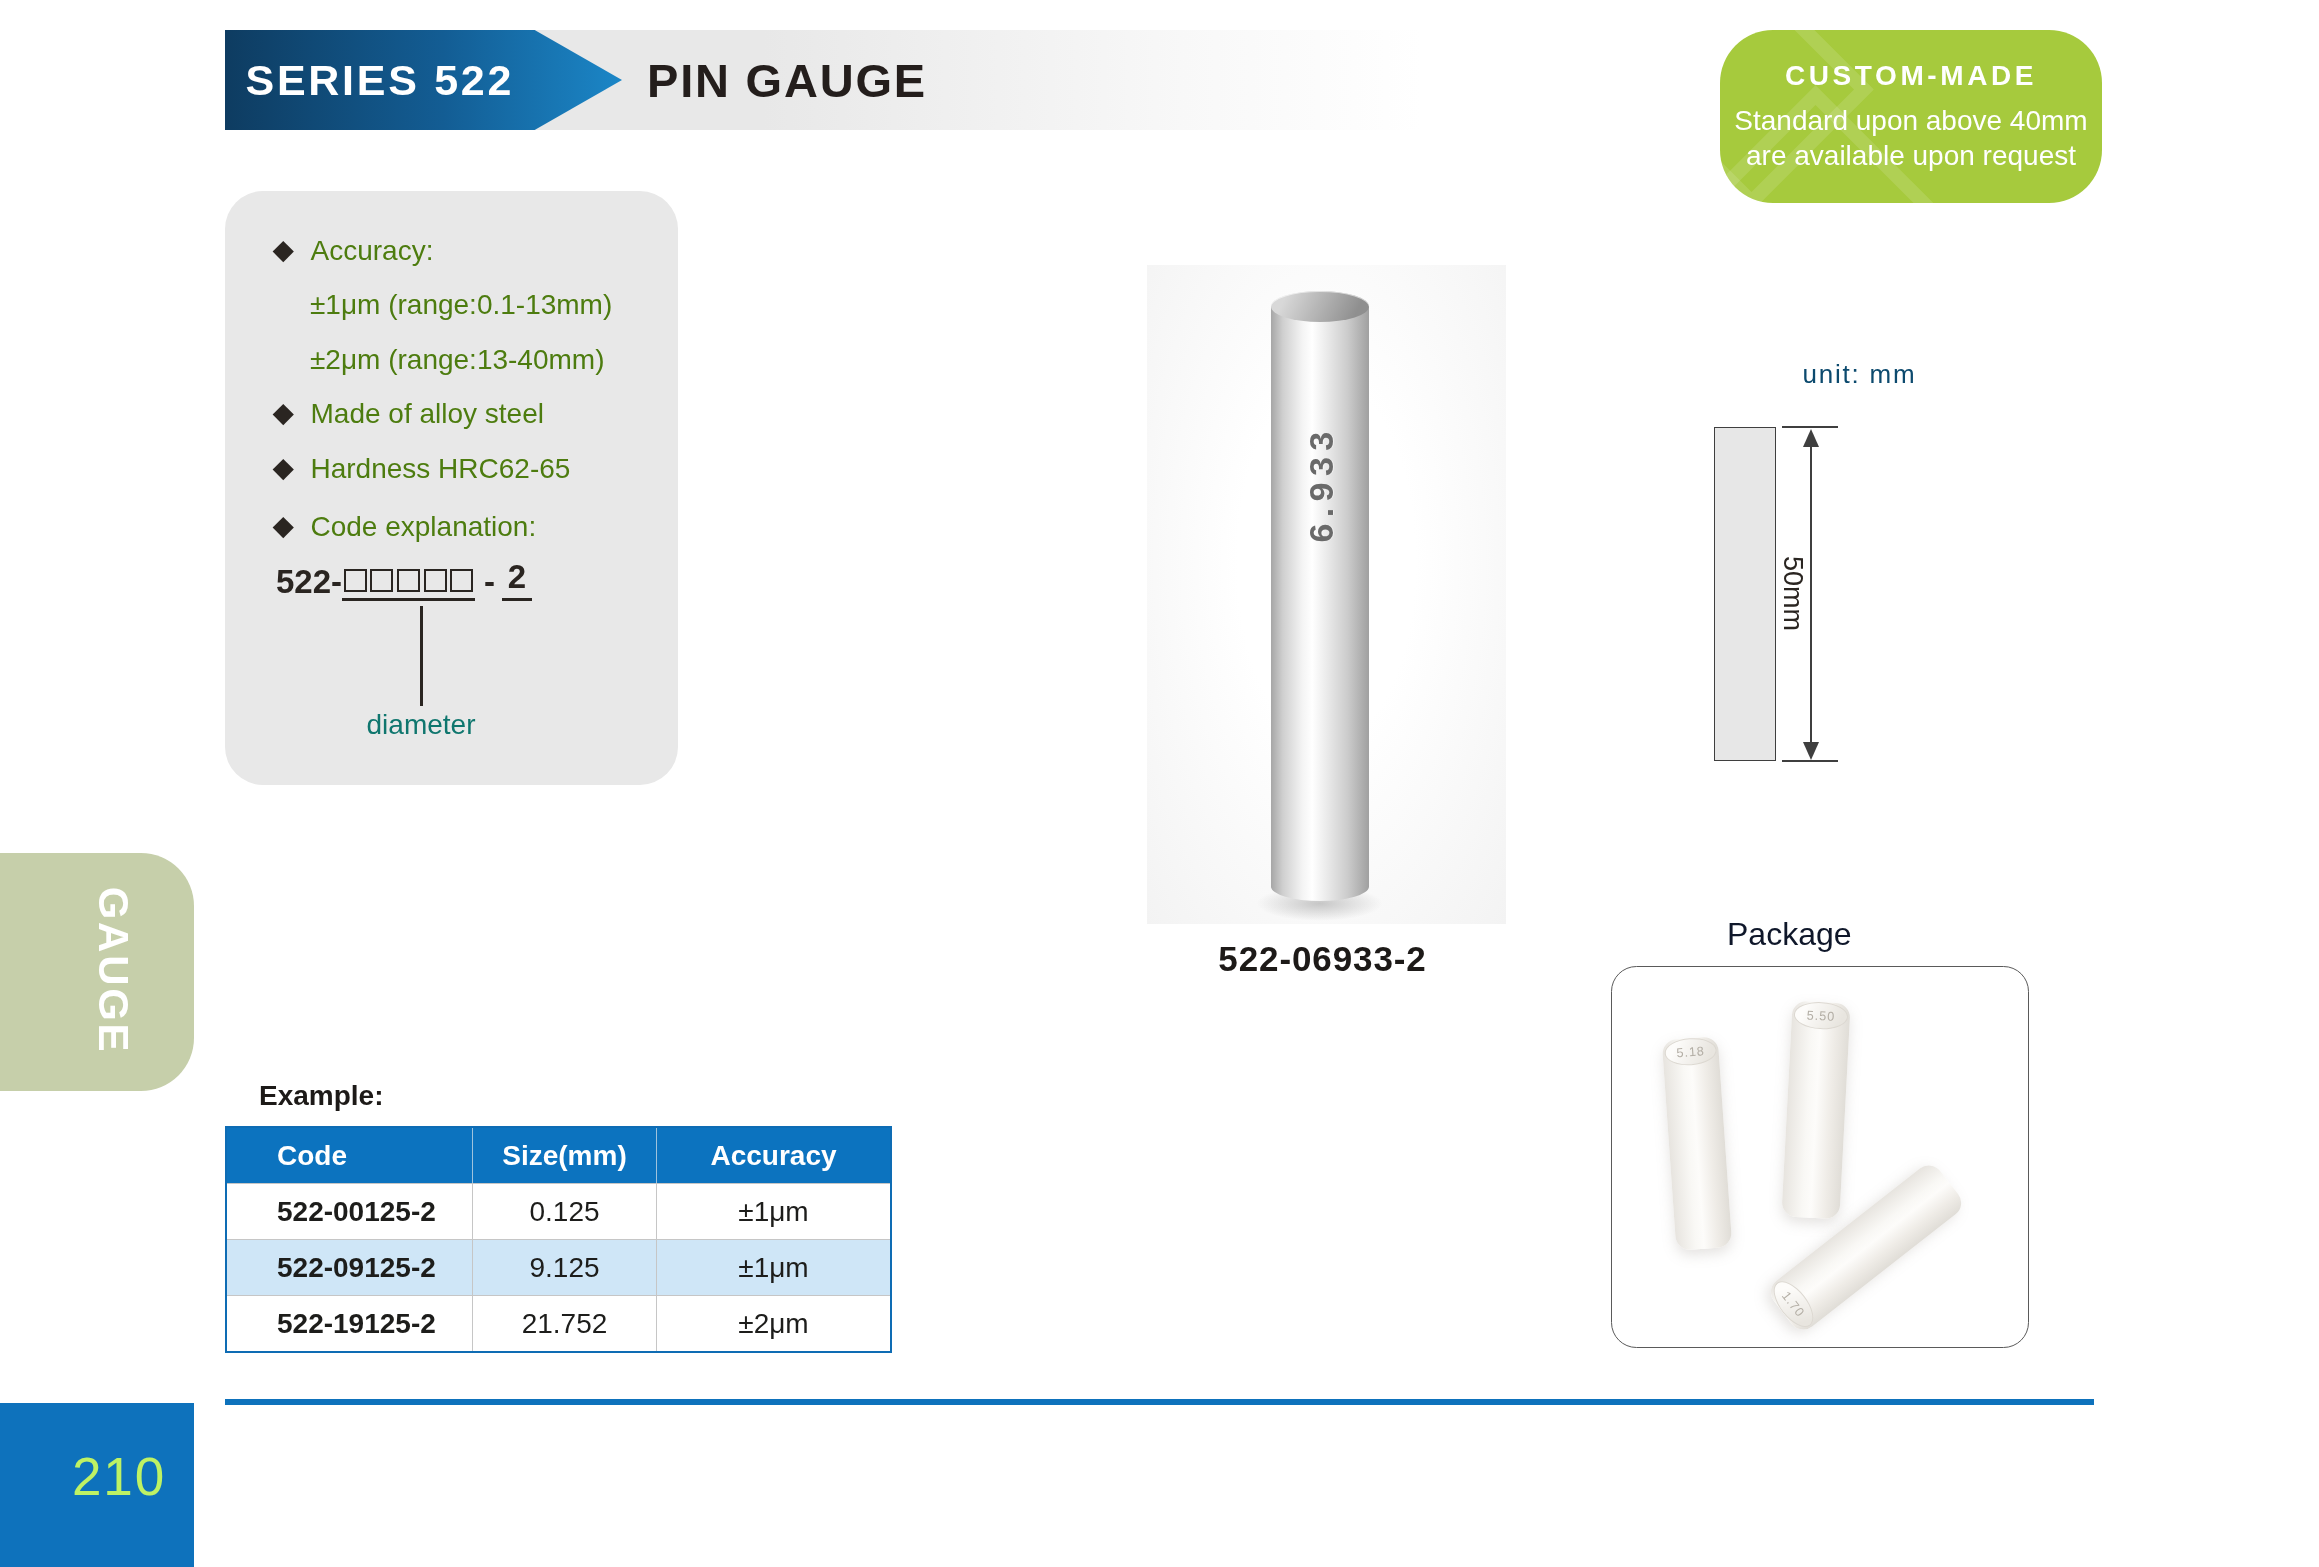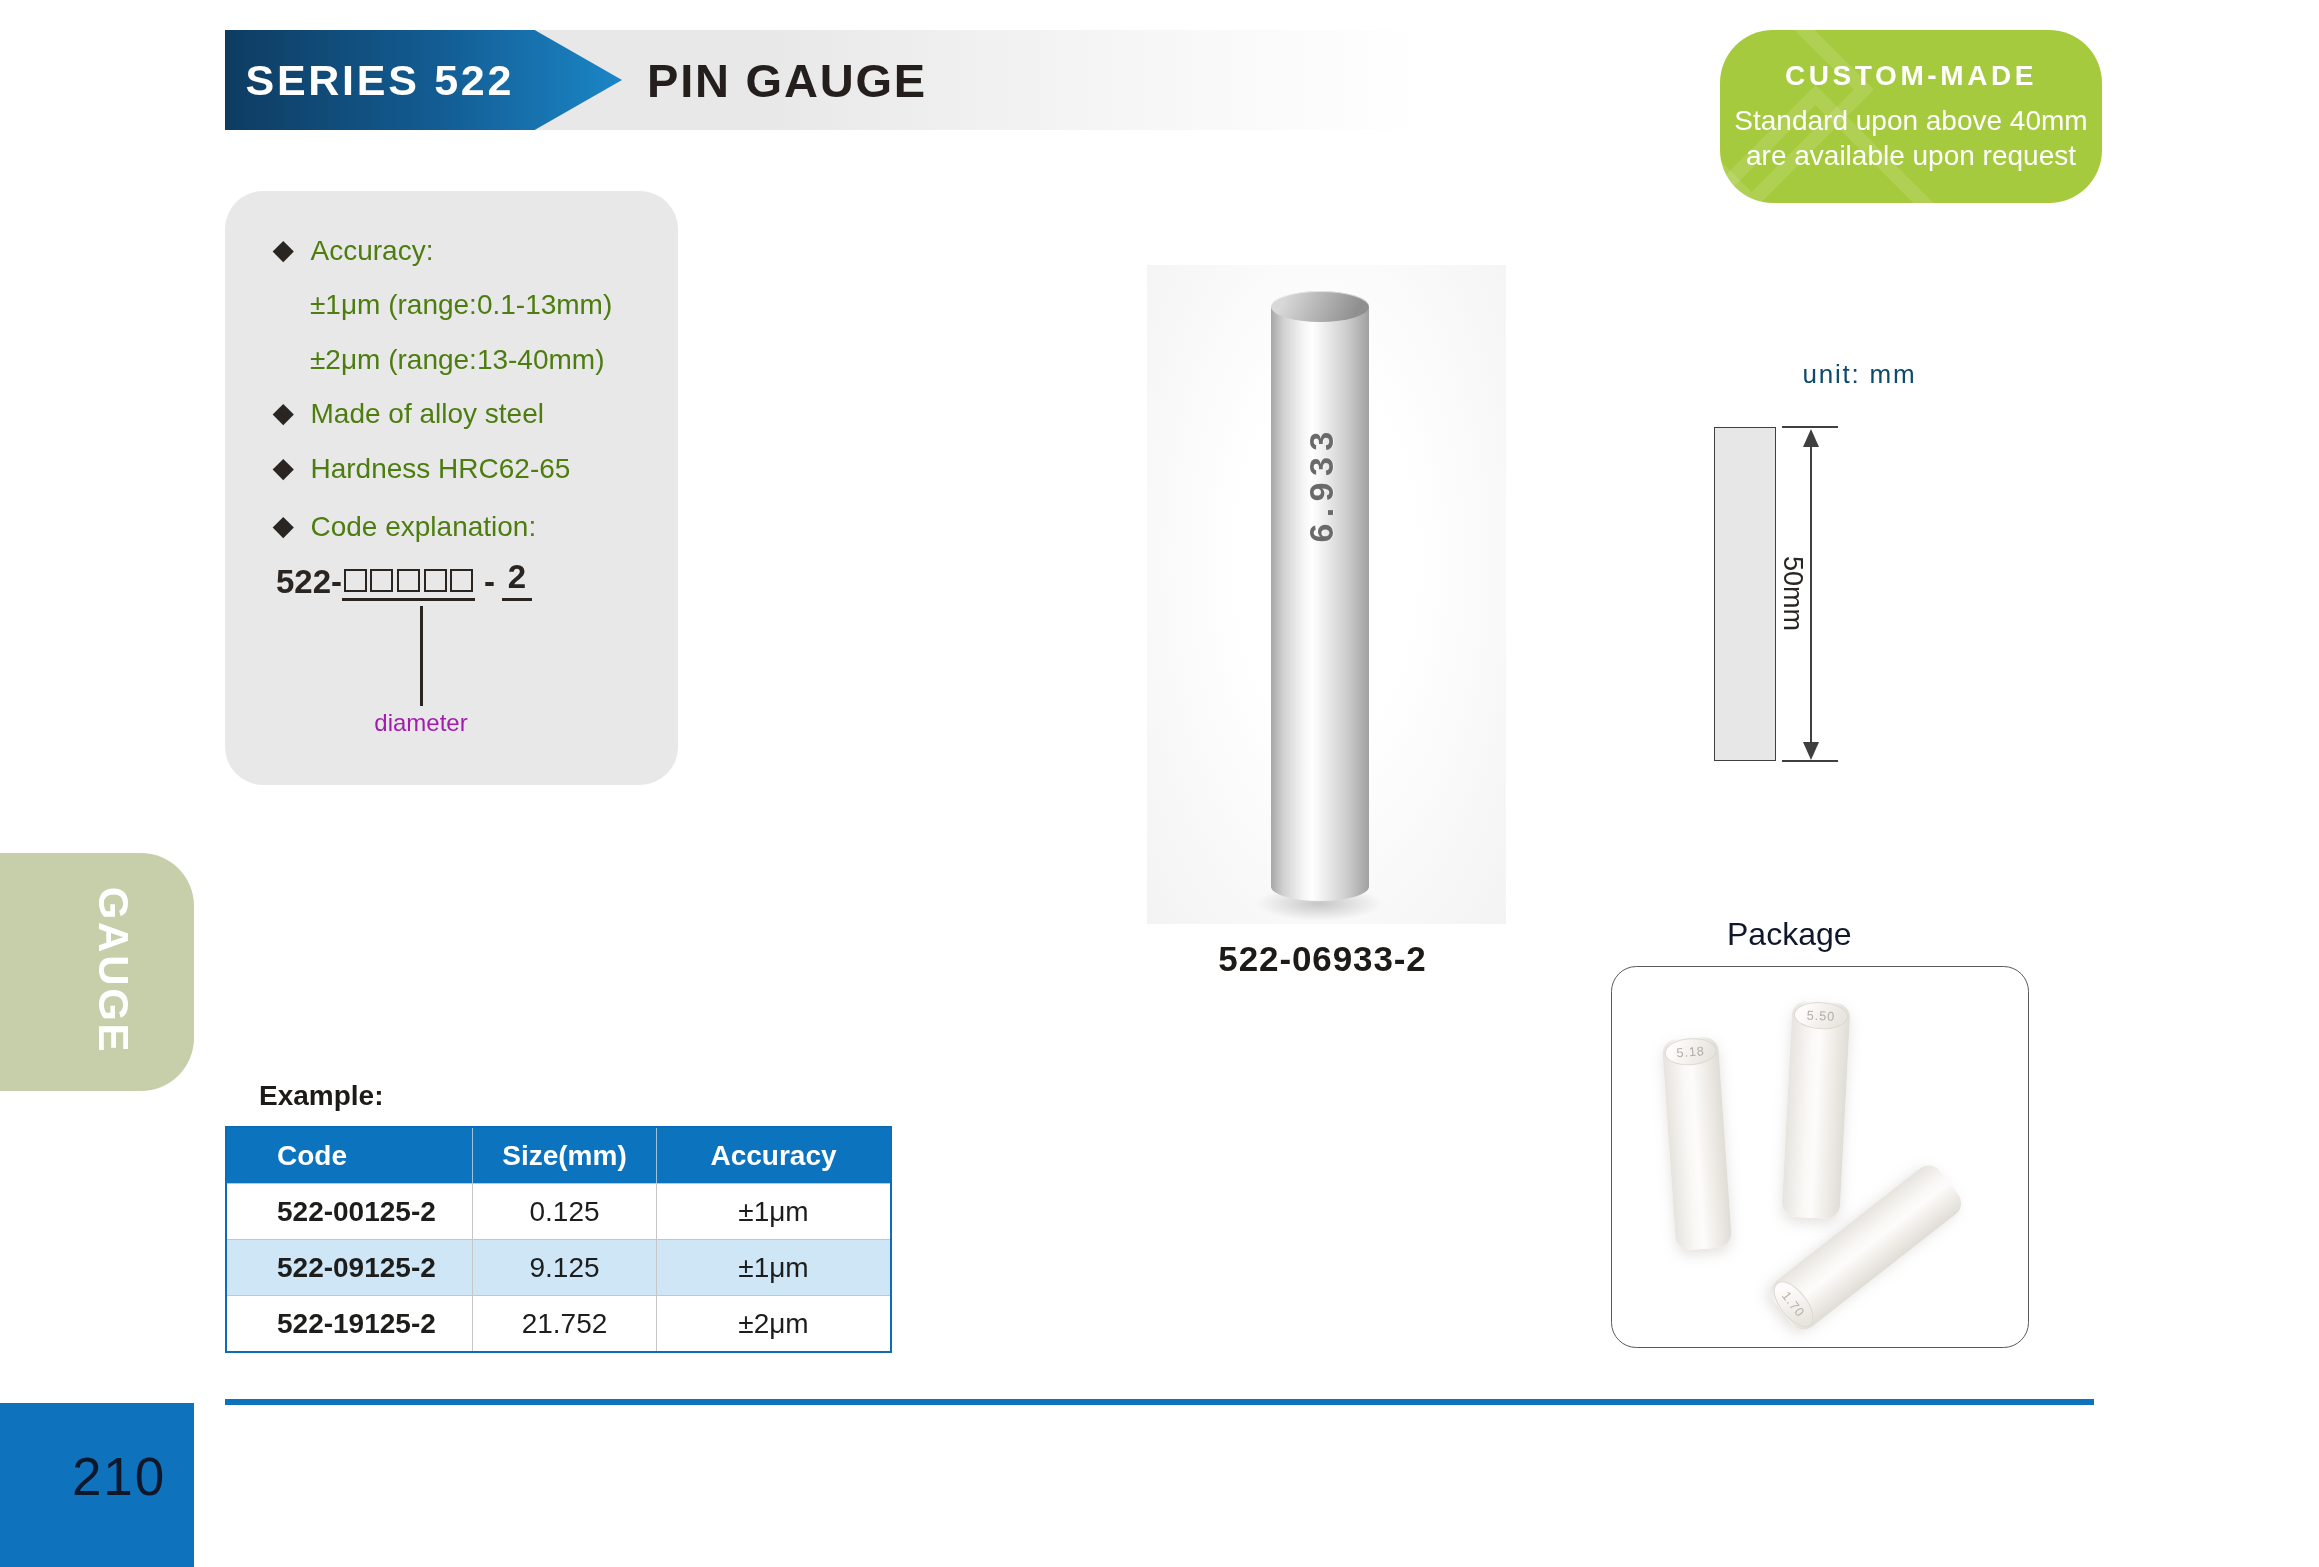--- a/index.html
+++ b/index.html
@@ -33,21 +33,21 @@
   .diamond { width:14.5px; height:14.5px; background:#2a2521; transform:rotate(45deg); margin-right:20px; flex:0 0 auto; }
   .feat-text { font-size:28px; color:#4d7c0f; white-space:nowrap; }
   .indent { left:85px; }
   .codeline { position:absolute; left:51px; top:367px; display:flex; align-items:flex-end; }
   .code-prefix { font-size:33px; font-weight:bold; color:#2a2521; }
   .sq-group { display:inline-flex; gap:3.6px; padding:0 1.8px 5.5px 1.8px; border-bottom:3.6px solid #2a2521; margin-right:9px; }
   .sq { width:23px; height:23px; border:2.7px solid #2a2521; background:transparent; }
   .code-dash { font-size:33px; font-weight:bold; color:#2a2521; margin-right:7.3px; }
   .code-suffix { font-size:33px; font-weight:bold; color:#2a2521; border-bottom:3.6px solid #2a2521; padding:0 5.5px 1.8px 5.5px; }
   .pointer-line { position:absolute; left:195px; top:415px; width:2.7px; height:100px; background:#2a2521; }
-  .pointer-label { position:absolute; left:105px; top:518px; width:182px; text-align:center; font-size:24px; color:#a21caf; }
+  .pointer-label { position:absolute; left:105px; top:518px; width:182px; text-align:center; font-size:28px; color:#0f766e; }
 
   
   .photo-backdrop { position:absolute; left:1147px; top:265px; width:359px; height:659px;
     background:radial-gradient(ellipse at 50% 45%, #ffffff 35%, #f3f3f3 100%); }
   .pin-top { position:absolute; left:1271px; top:291px; width:98px; height:31px; border-radius:50%;
     background:linear-gradient(115deg,#d8d8d8 15%,#8f8f8f 85%); box-shadow:0 0.9px 0 rgba(255,255,255,0.6) inset; }
   .pin-body { position:absolute; left:1271px; top:306px; width:98px; height:595px;
     border-radius:0 0 49px 49px / 0 0 14.5px 14.5px;
     background:linear-gradient(90deg,#a6a6a6 0%,#cfcfcf 12%,#f4f4f4 32%,#ffffff 42%,#e9e9e9 58%,#cccccc 78%,#a0a0a0 100%); }
   .pin-shadow { position:absolute; left:1256px; top:886px; width:127px; height:35px;
@@ -86,21 +86,21 @@
   .tube3 { left:225px; top:175px; width:58px; height:211px; transform:rotate(52deg); }
   .tube3 .cap { top:auto; bottom:0; transform:rotate(0deg); }
 
   
   .side-tab { position:absolute; left:0; top:853px; width:194px; height:238px; background:#c6cfaa; border-radius:0 53px 53px 0; }
   .side-tab-label { position:absolute; left:0px; top:943px; width:218px; height:55px; text-align:center;
     transform:rotate(90deg); font-size:42px; font-weight:bold; color:#ffffff; letter-spacing:2.7px; }
   .rule { position:absolute; left:225px; top:1399px; width:1869px; height:6.4px; background:#0e72bc; }
   .page-box { position:absolute; left:0; top:1403px; width:194px; height:165px; background:#0e72bc;
     display:flex; align-items:center; justify-content:center; }
-  .page-num { color:#0f172a; font-size:53px; letter-spacing:1.8px; margin-bottom:18px;margin-left:44px; }
+  .page-num { color:#bef264; font-size:53px; letter-spacing:1.8px; margin-bottom:18px;margin-left:44px; }
 
   
   .example-label { position:absolute; left:259px; top:1080px; font-size:28px; font-weight:bold; color:#1d1a18; }
   .ex-table { position:absolute; left:225px; top:1126px; width:667px; border:2.7px solid #0e6cb4; background:#fff; }
   .t-row { display:flex; height:55px; }
   .t-row.header { background:#0c73bf; height:55px; }
   .t-row.header .t-cell { color:#fff; font-weight:bold; border-left:1.8px solid #9fc3dd; }
   .t-cell { display:flex; align-items:center; justify-content:center; font-size:28px; color:#1d1d1b; border-left:1.8px solid #c6c6c6; }
   .t-cell:first-child { border-left:none !important; justify-content:flex-start; padding-left:50px; }
   .t-cell.c1 { width:245px; } .t-cell.c2 { width:184px; } .t-cell.c3 { flex:1; }

